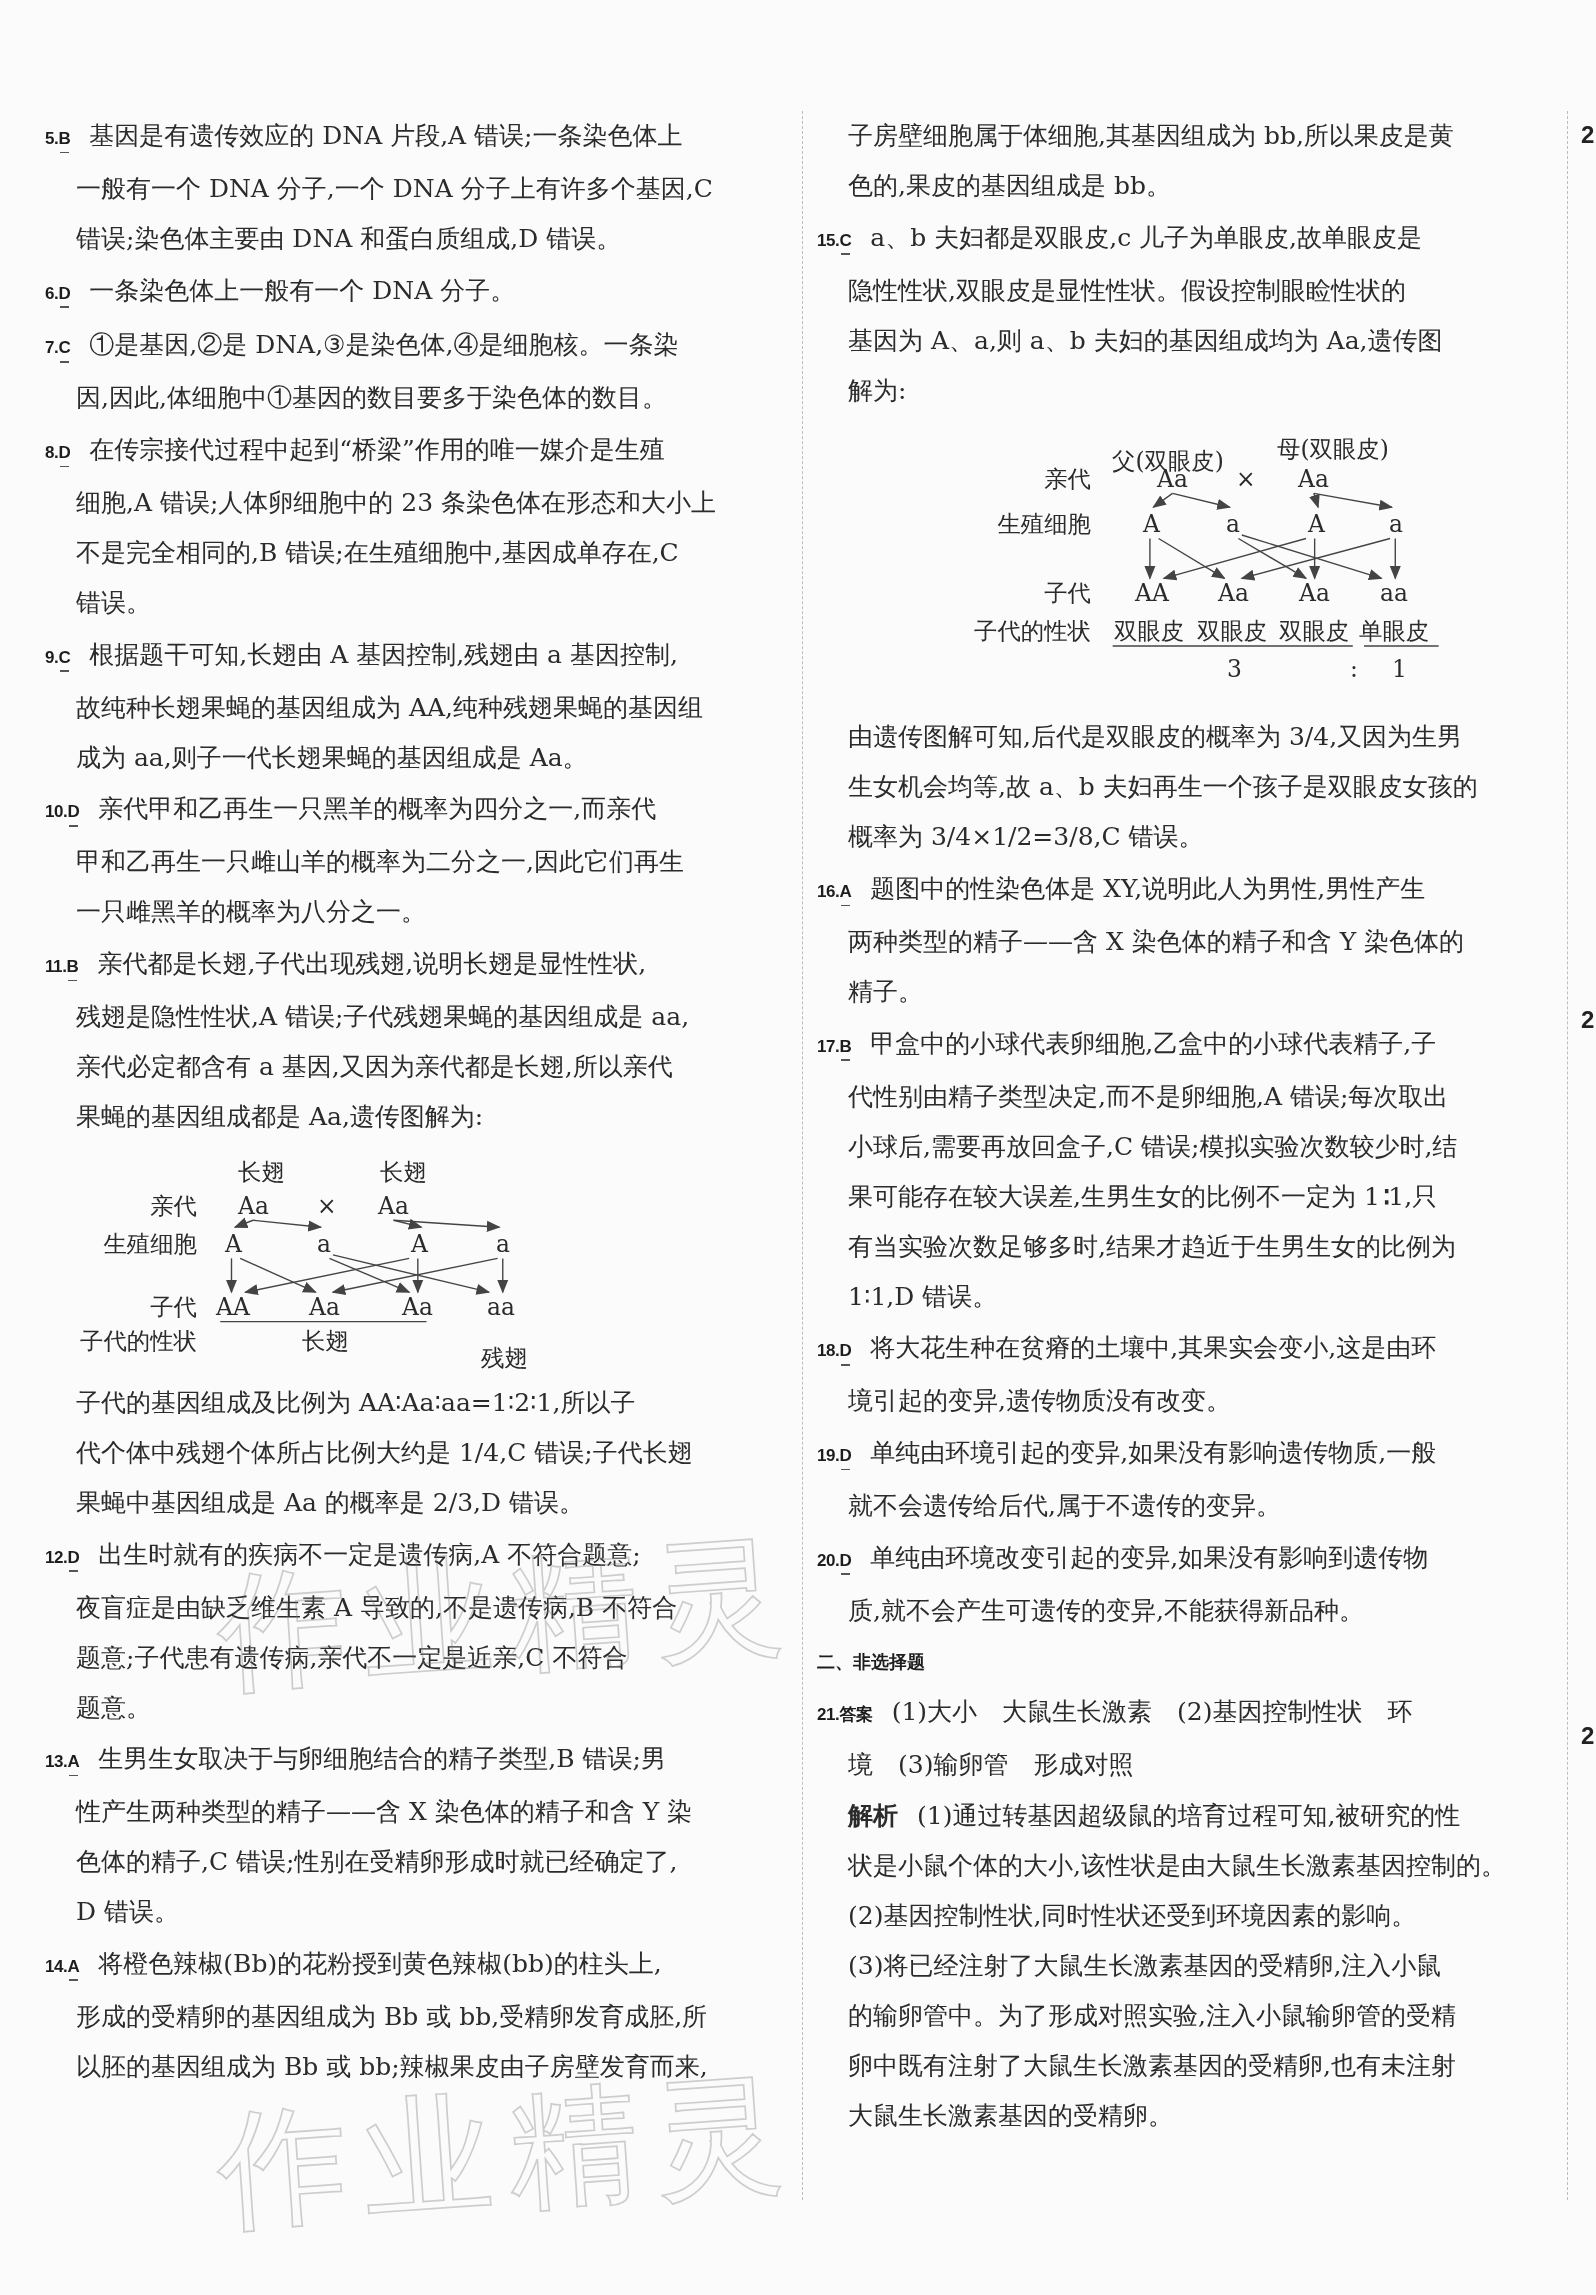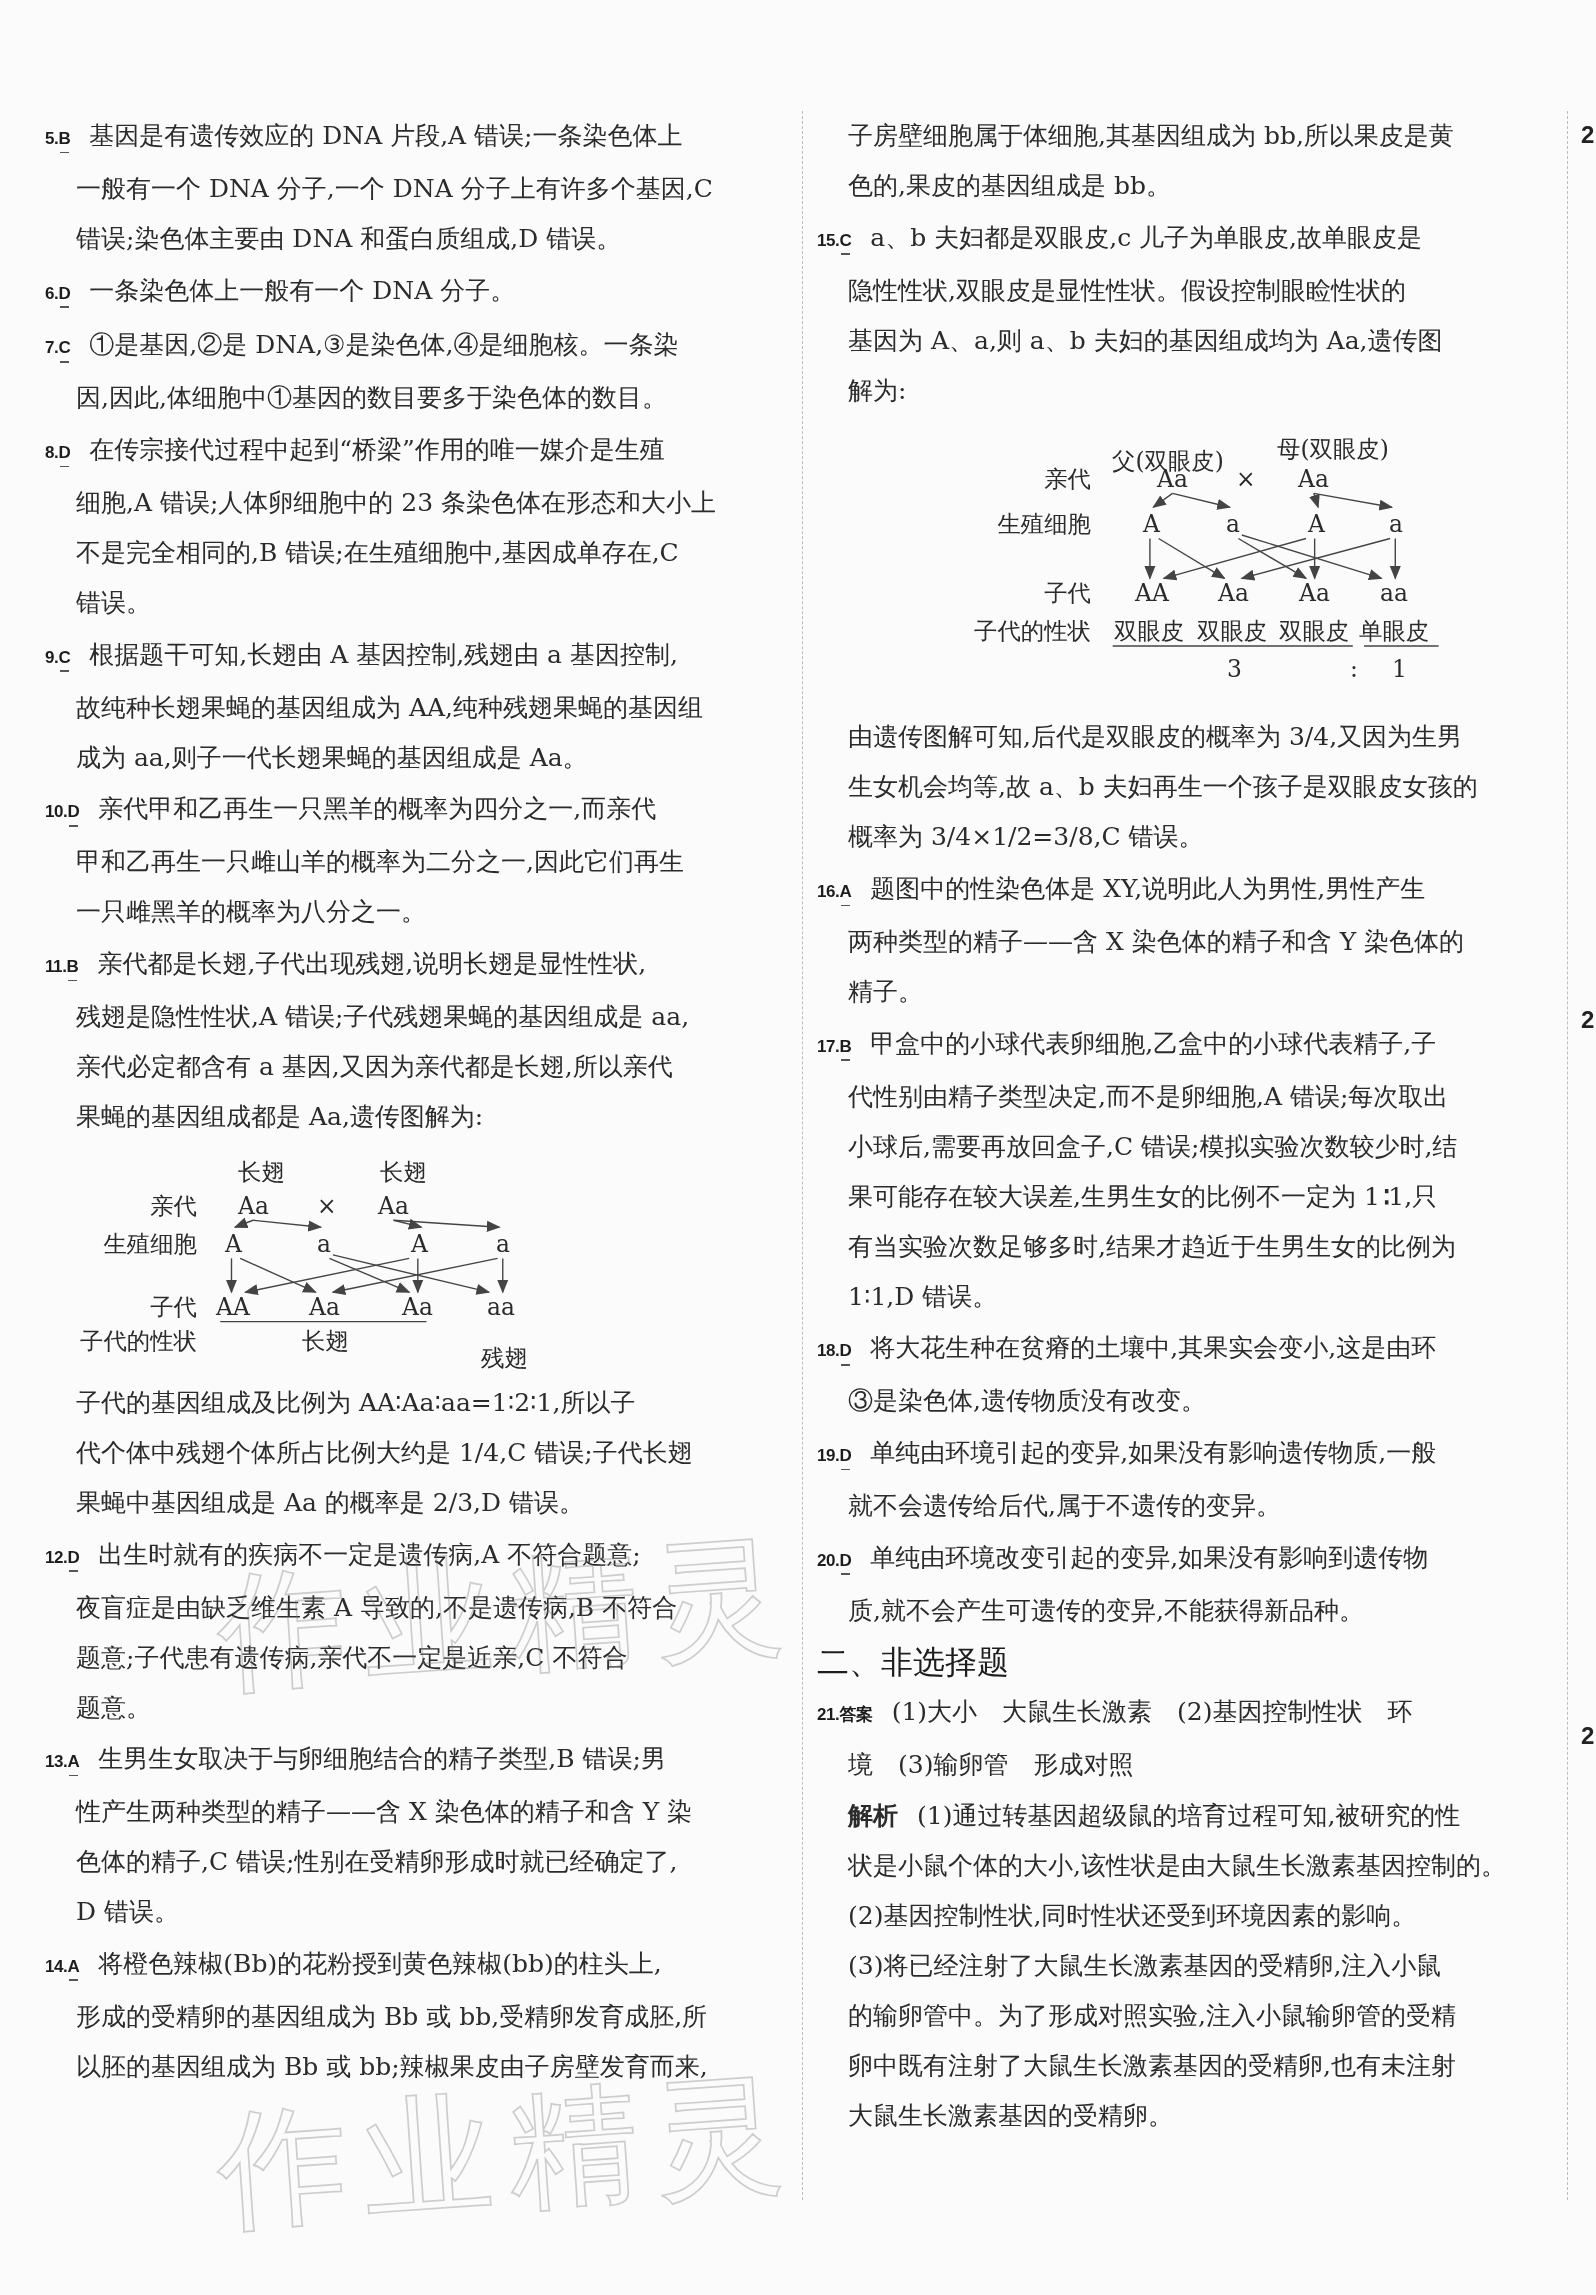--- a/index.html
+++ b/index.html
@@ -16,21 +16,21 @@
     font-family: "Liberation Sans", "DejaVu Sans", sans-serif; font-weight: bold; font-size: 17px;
     letter-spacing: -0.4px; display: inline-block; margin-right: 19px; color: #1d1d1d;
   }
   .label .ans { position: relative; }
   .label .ans::after {
     content: ""; position: absolute; left: 1.7px; right: 1.7px; bottom: -5.2px; height: 1.7px; background: #555;
   }
   .line { display: block; white-space: nowrap; }
   .indent { padding-left: 31px; }
   .section-title {
-    font-family: "Liberation Sans", "DejaVu Sans", sans-serif; font-weight: normal; font-size: 32px;
+    font-family: "Liberation Sans", "DejaVu Sans", sans-serif; font-weight: bold; font-size: 18px;
     line-height: 49px; color: #1d1d1d;
   }
   .bold-word { font-family: "Liberation Sans", "DejaVu Sans", sans-serif; font-weight: bold; margin-right: 19px; }
   .diagram { position: relative; height: 269px; margin: 0; }
   .diagram .t { position: absolute; font-size: 23.4px; white-space: nowrap; line-height: 26px; }
   .diagram svg { position: absolute; left: 0; top: 0; }
   .edge-mark {
     position: absolute; right: 1.7px; font-family: "Liberation Sans", sans-serif; font-weight: bold;
     font-size: 24px; color: #222;
   }
@@ -221,21 +221,21 @@
     <div class="item">
       <span class="line"><span class="label"><span>17.</span><span class="ans">B</span></span><span>甲盒中的小球代表卵细胞,乙盒中的小球代表精子,子</span></span>
       <span class="line indent"><span>代性别由精子类型决定,而不是卵细胞,A 错误;每次取出</span></span>
       <span class="line indent"><span>小球后,需要再放回盒子,C 错误;模拟实验次数较少时,结</span></span>
       <span class="line indent"><span>果可能存在较大误差,生男生女的比例不一定为 1∶1,只</span></span>
       <span class="line indent"><span>有当实验次数足够多时,结果才趋近于生男生女的比例为</span></span>
       <span class="line indent"><span>1∶1,D 错误。</span></span>
     </div>
     <div class="item">
       <span class="line"><span class="label"><span>18.</span><span class="ans">D</span></span><span>将大花生种在贫瘠的土壤中,其果实会变小,这是由环</span></span>
-      <span class="line indent"><span>③是染色体,遗传物质没有改变。</span></span>
+      <span class="line indent"><span>境引起的变异,遗传物质没有改变。</span></span>
     </div>
     <div class="item">
       <span class="line"><span class="label"><span>19.</span><span class="ans">D</span></span><span>单纯由环境引起的变异,如果没有影响遗传物质,一般</span></span>
       <span class="line indent"><span>就不会遗传给后代,属于不遗传的变异。</span></span>
     </div>
     <div class="item">
       <span class="line"><span class="label"><span>20.</span><span class="ans">D</span></span><span>单纯由环境改变引起的变异,如果没有影响到遗传物</span></span>
       <span class="line indent"><span>质,就不会产生可遗传的变异,不能获得新品种。</span></span>
     </div>
     <div class="section-title">二、非选择题</div>

